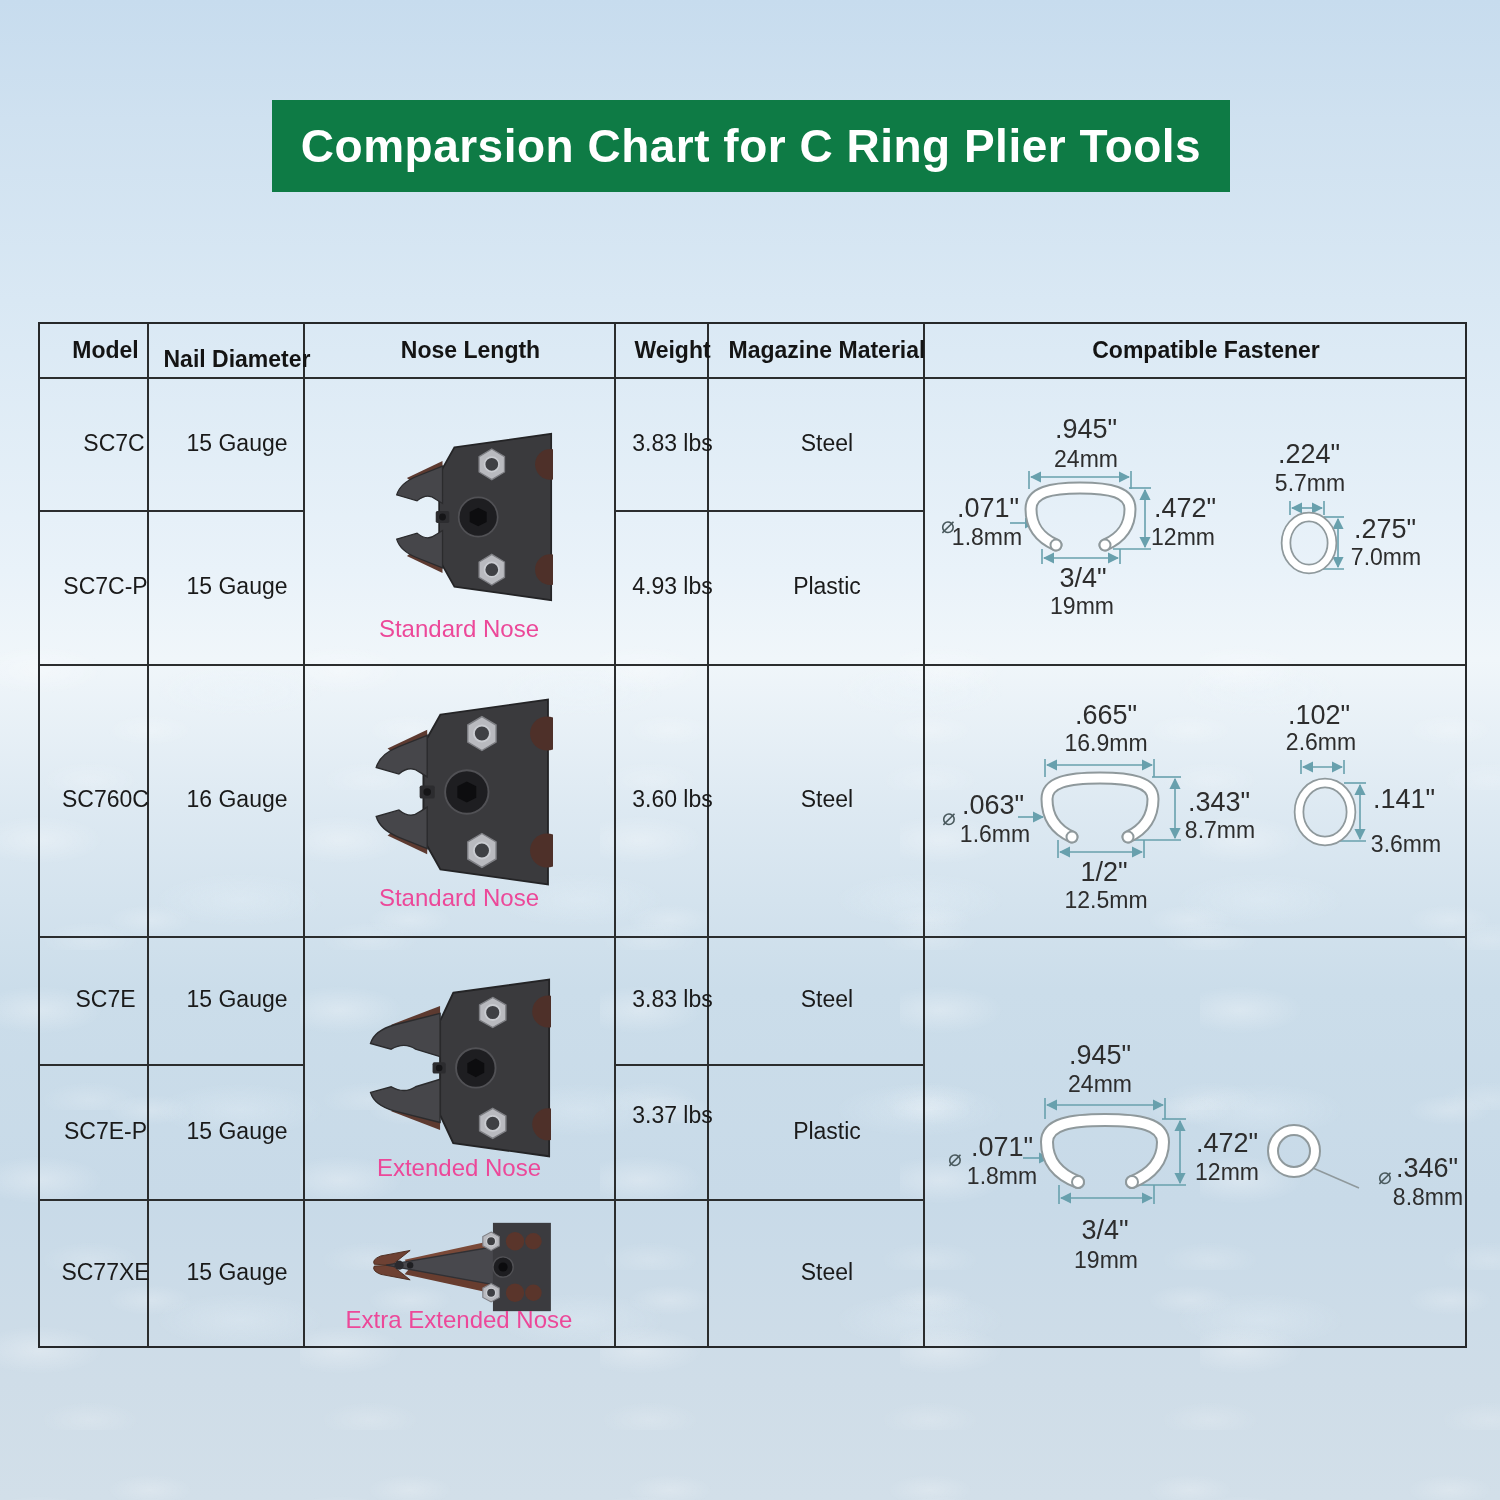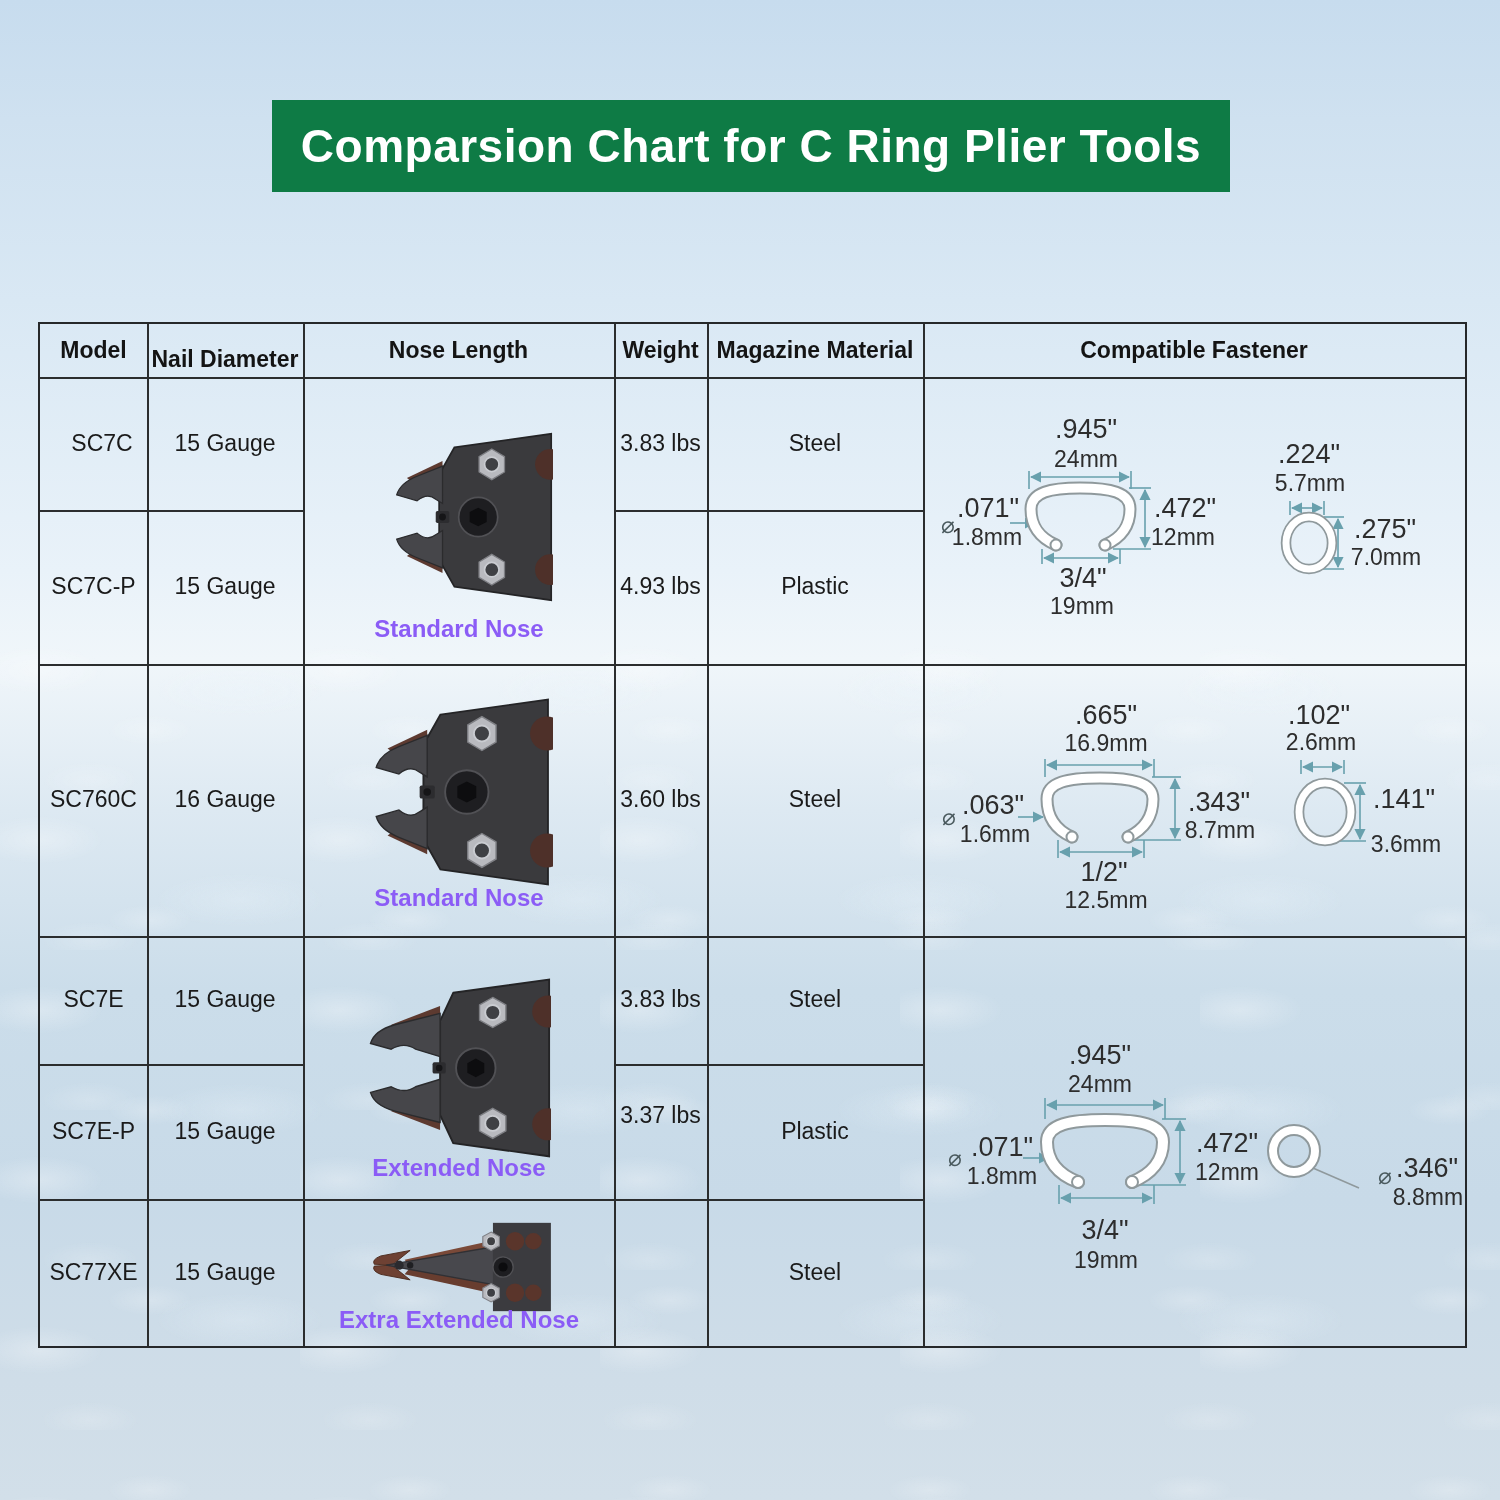--- a/index.html
+++ b/index.html
@@ -18,23 +18,23 @@
     background-size:300px 170px,260px 190px,340px 210px,280px 160px;
   }
   .banner{
     position:absolute;left:272px;top:100px;width:958px;height:92px;
     background:#0e7b45;display:flex;align-items:center;justify-content:center;
   }
   .banner span{color:#ffffff;font-size:46px;font-weight:700;letter-spacing:.5px;}
   .tbl{position:absolute;left:38px;top:322px;width:1425px;height:1022px;border:2px solid #26282a;box-sizing:content-box;}
   .vl{position:absolute;top:0;bottom:0;width:2px;background:#2b2d2e;}
   .hl{position:absolute;height:2px;background:#2b2d2e;}
-  .cell{position:absolute;display:flex;align-items:center;justify-content:center;color:#1a1a1a;font-size:23px;line-height:1.2;text-align:center;}
+  .cell{position:absolute;display:flex;align-items:center;justify-content:center;color:#1a1a1a;font-size:23px;line-height:1.2;text-align:center;margin-left:12px;}
   .cell.h{font-weight:600;font-size:23px;color:#141414;}
-  .noselbl{position:absolute;transform:translate(-50%,-50%);font-size:24px;font-weight:700;color:#8b5cf6;white-space:nowrap;}
+  .noselbl{position:absolute;transform:translate(-50%,-50%);font-size:24px;font-weight:400;color:#ec4899;white-space:nowrap;}
   .fast{position:absolute;}
   .fast svg{position:absolute;left:0;top:0;}
   .din{position:absolute;transform:translate(-50%,-50%);font-size:27px;color:#2d2d2d;white-space:nowrap;}
   .dmm{position:absolute;transform:translate(-50%,-50%);font-size:23px;color:#2d2d2d;white-space:nowrap;}
   .dia{position:absolute;transform:translate(-50%,-50%);font-size:23px;color:#4a5a5e;white-space:nowrap;}
   .nosecell{position:absolute;}
   .nosecell svg{position:absolute;}
 </style>
 </head>
 <body>

